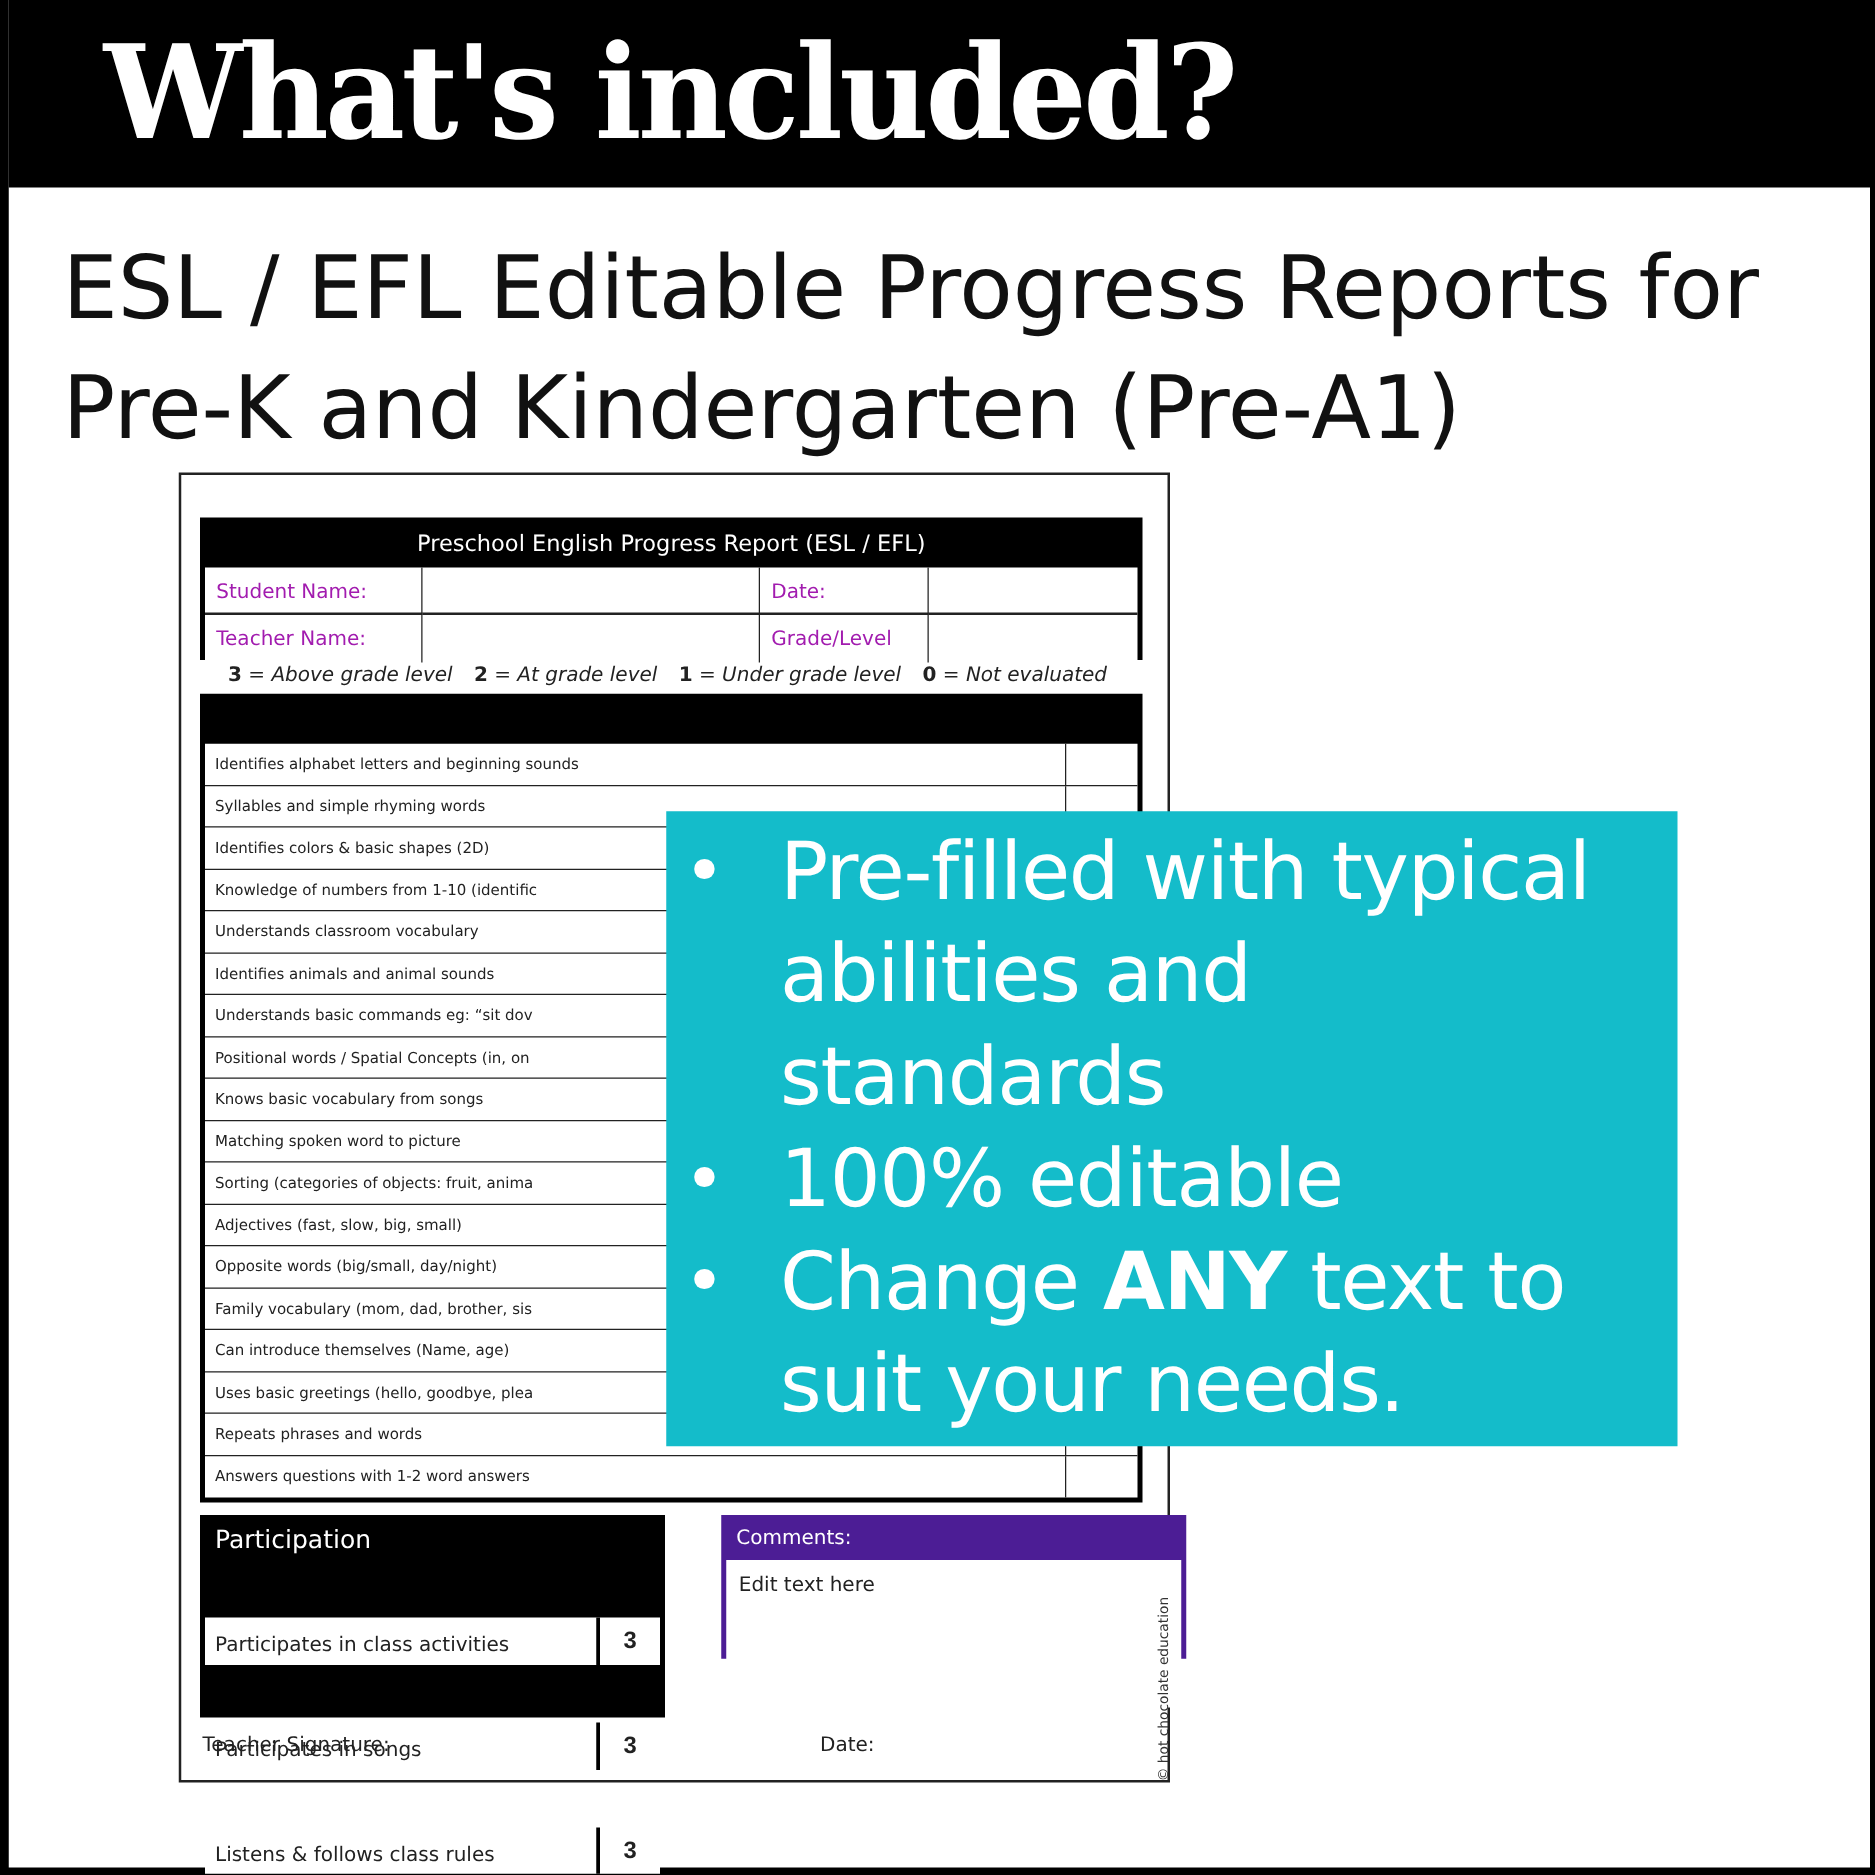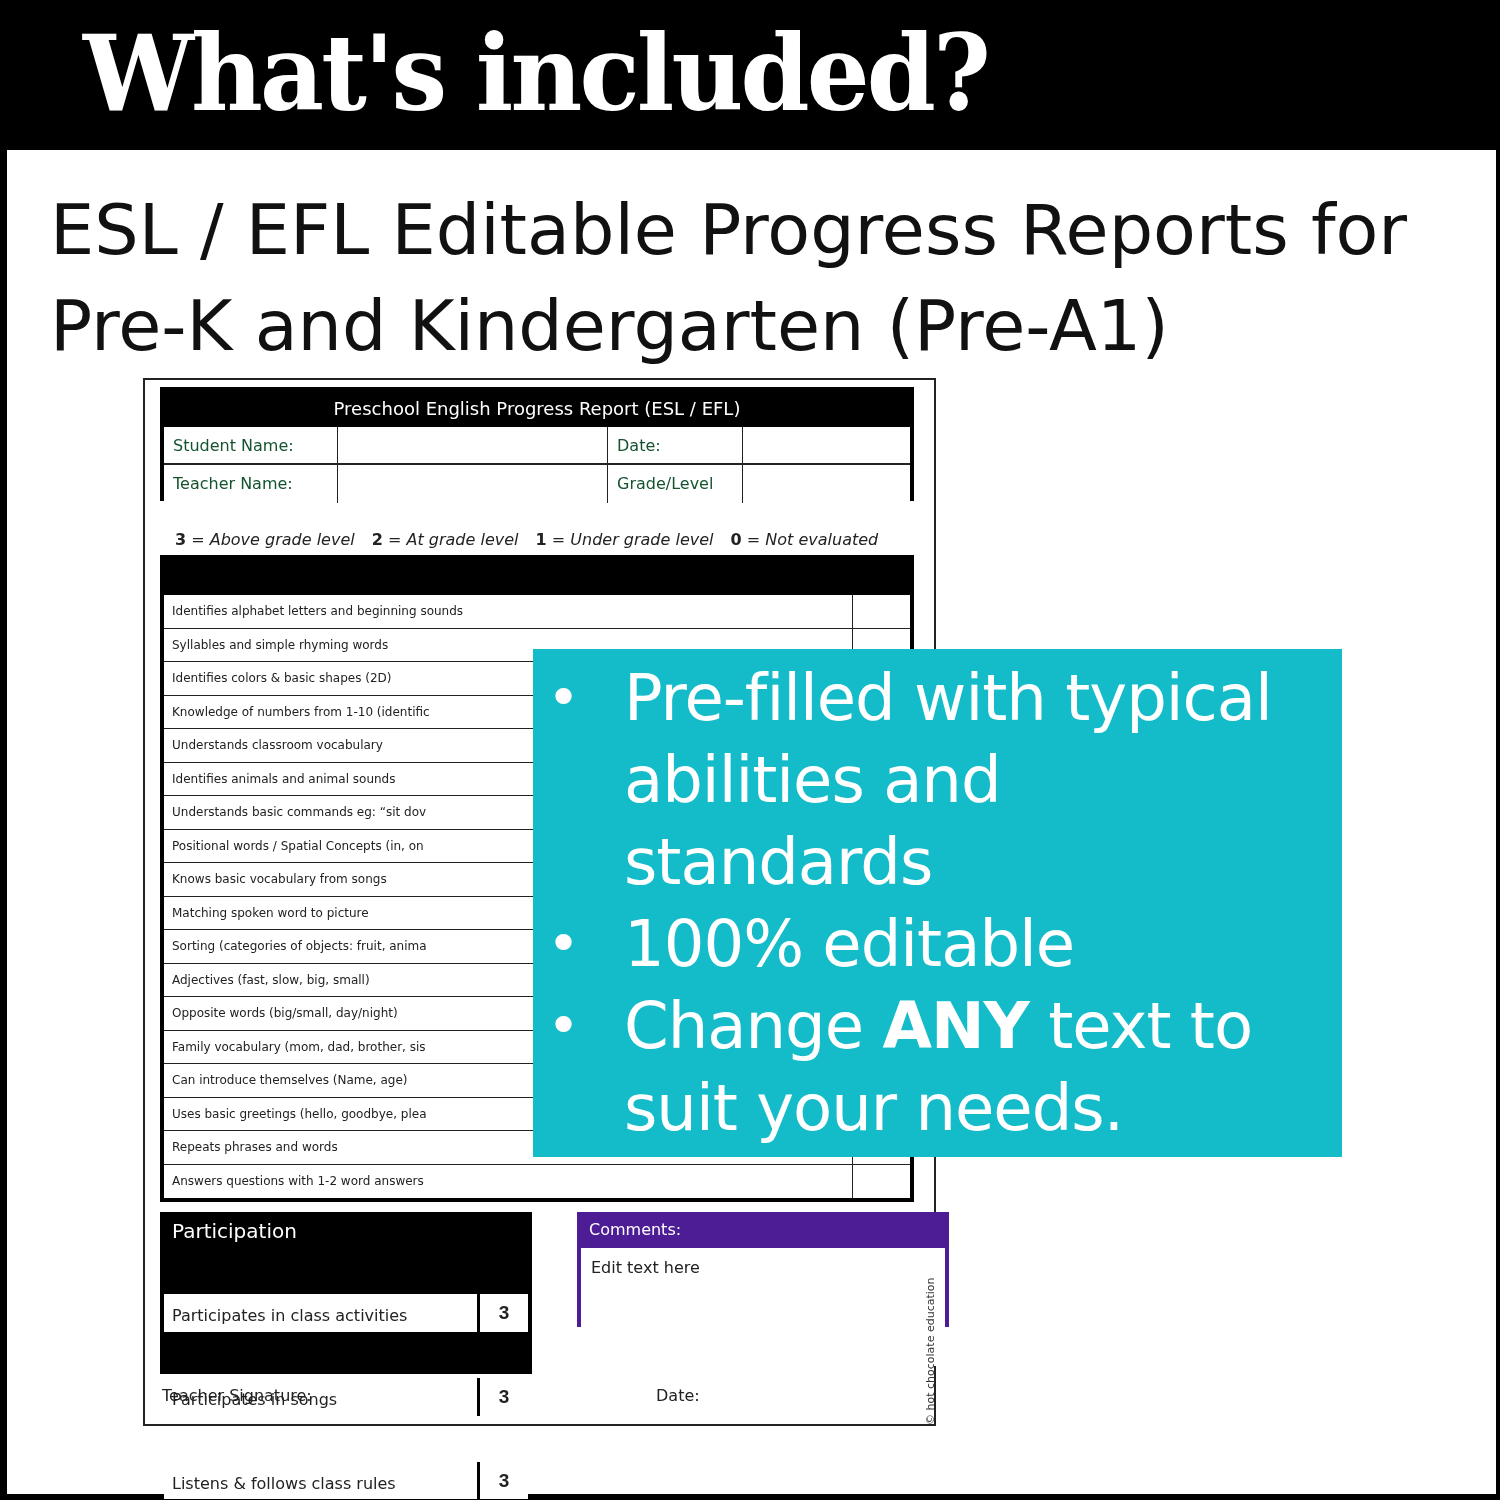--- a/index.html
+++ b/index.html
@@ -34,39 +34,39 @@
 
   
   .doc {
     position: absolute; left: 143px; top: 378px; width: 793px; height: 1048px;
     background: #fff; border: 2px solid #222; box-sizing: border-box;
   }
   .doc * { box-sizing: border-box; }
   .doc-font { font-family: "DejaVu Sans", sans-serif; color: #222; }
 
   .hdr-block {
-    position: absolute; left: 15px; top: 7px; width: 754px; height: 114px;
+    position: absolute; left: 15px; top: 34px; width: 754px; height: 114px;
     background: #000; padding: 4px;
   }
   .hdr-title {
     height: 36px; line-height: 36px; text-align: center; color: #fff;
     font-size: 18px;
   }
   .hdr-table { width: 100%; background: #fff; display: grid;
     grid-template-columns: 174px 270px 135px 1fr; }
   .hdr-cell {
     height: 38px; line-height: 38px; padding-left: 9px; font-size: 16px;
-    border-right: 1px solid #222; border-bottom: 2px solid #222; color: #14532d;
+    border-right: 1px solid #222; border-bottom: 2px solid #222; color: #a21caf;
   }
   .hdr-cell:nth-child(4n) { border-right: none; }
   .hdr-cell.last-row { border-bottom: none; }
 
   .legend {
     position: absolute; left: 30px; top: 146px; width: 730px; height: 28px;
-    font-size: 16px; line-height: 28px; color: #222; white-space: nowrap;
+    font-size: 16px; line-height: 28px; color: #222; white-space: nowrap; text-align: center;
   }
   .legend b { font-style: normal; font-weight: bold; }
   .legend i { font-style: italic; }
   .legend .seg { margin-right: 12px; }
 
   .skills {
     position: absolute; left: 15px; top: 175px; width: 754px; height: 647px;
     background: #000; padding: 0 4px 4px 4px;
   }
   .skills-head { height: 40px; }

